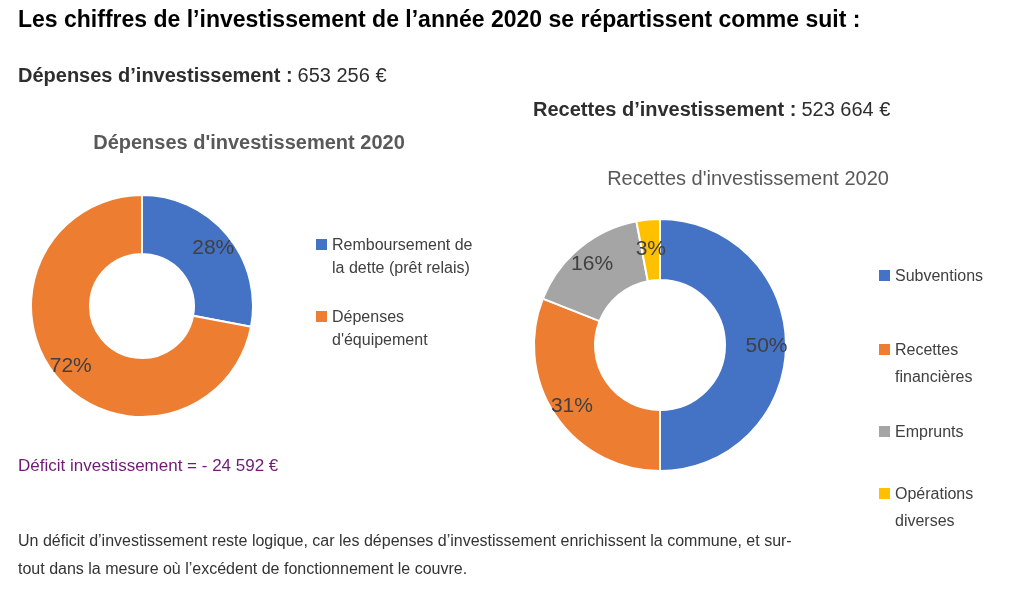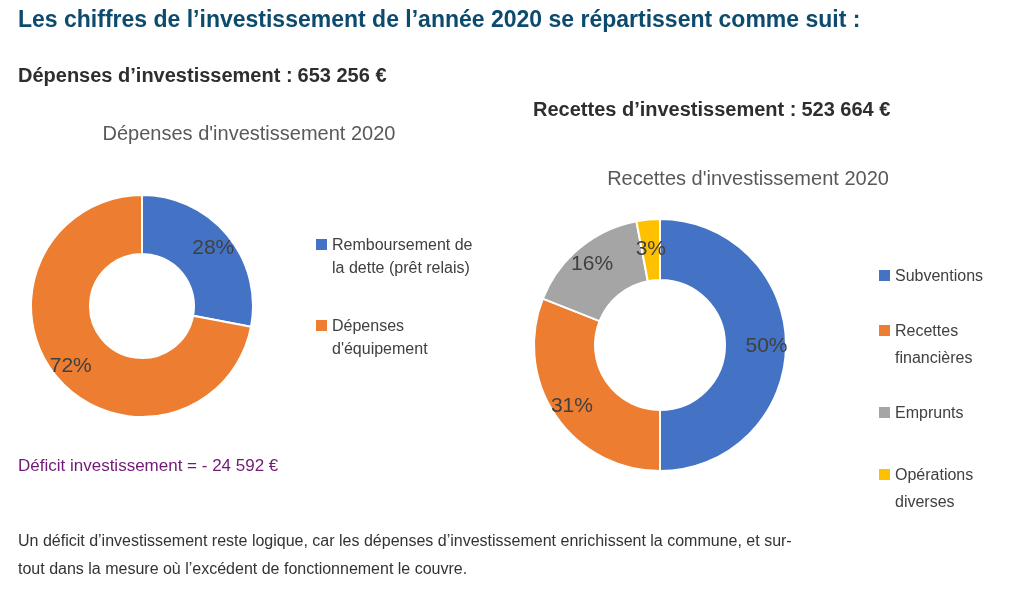--- a/index.html
+++ b/index.html
@@ -1,43 +1,43 @@
 <!DOCTYPE html>
 <html lang="fr"><head>
 <meta charset="utf-8">
 <style>
   html,body{margin:0;padding:0;background:#ffffff;}
   body{width:1022px;height:597px;position:relative;overflow:hidden;
        font-family:"Liberation Sans", sans-serif;color:#2e2e2e;}
   .abs{position:absolute;}
-  .page-title{left:18px;top:6px;width:990px;font-size:23px;font-weight:bold;color:#0c4a6e;}
+  .page-title{left:18px;top:6px;width:990px;font-size:23px;font-weight:bold;color:#000000;}
   .subheader{font-size:20px;color:#2e2e2e;white-space:nowrap;}
   .subheader .lab{font-weight:bold;}
-  .subheader .val{margin-left:5px;font-weight:bold;}
+  .subheader .val{margin-left:5px;font-weight:normal;}
   .dep-header{left:18px;top:64px;}
   .rec-header{left:533px;top:98px;}
   .chart-title{font-size:20px;color:#595959;text-align:center;}
-  .ct-left{left:18px;top:122px;width:462px;}
+  .ct-left{left:18px;top:131px;width:462px;font-weight:bold;}
   .ct-right{left:530px;top:167px;width:436px;}
   svg.donut{position:absolute;}
   .donut-left{left:25px;top:190px;}
   .donut-right{left:528px;top:213px;}
   .pct-label{font-size:21px;fill:#404040;font-family:"Liberation Sans", sans-serif;}
   .legend{position:absolute;display:flex;flex-direction:column;}
   .legend-item{display:flex;align-items:flex-start;}
   .legend-marker{width:11px;height:11px;flex:0 0 11px;margin-right:5px;display:inline-block;}
   .legend-label{font-size:16px;color:#404040;}
   .legend-left{left:316px;top:233px;}
   .legend-left .legend-label{width:150px;line-height:23px;}
   .legend-left .legend-marker{margin-top:6px;}
-  .legend-left .legend-item + .legend-item{margin-top:35px;}
+  .legend-left .legend-item + .legend-item{margin-top:26px;}
   .legend-right{left:879px;top:262px;gap:28px;}
   .legend-right .legend-label{width:116px;line-height:27px;}
   .legend-right .legend-marker{margin-top:8px;}
-  .legend-right .legend-item:nth-child(2){}
+  .legend-right .legend-item:nth-child(2){margin-top:19px;}
   .legend-right .legend-item:nth-child(3){margin-top:0px;}
   .legend-right .legend-item:nth-child(4){margin-top:7px;}
   .deficit{left:18px;top:456px;font-size:17px;font-weight:normal;color:#701a75;white-space:nowrap;}
   .para{left:18px;top:527px;width:1000px;font-size:16px;line-height:28px;color:#333333;}
 </style>
 </head>
 <body>
 
 <div class="abs page-title">Les chiffres de l’investissement de l’année 2020 se répartissent comme suit :</div>
 

